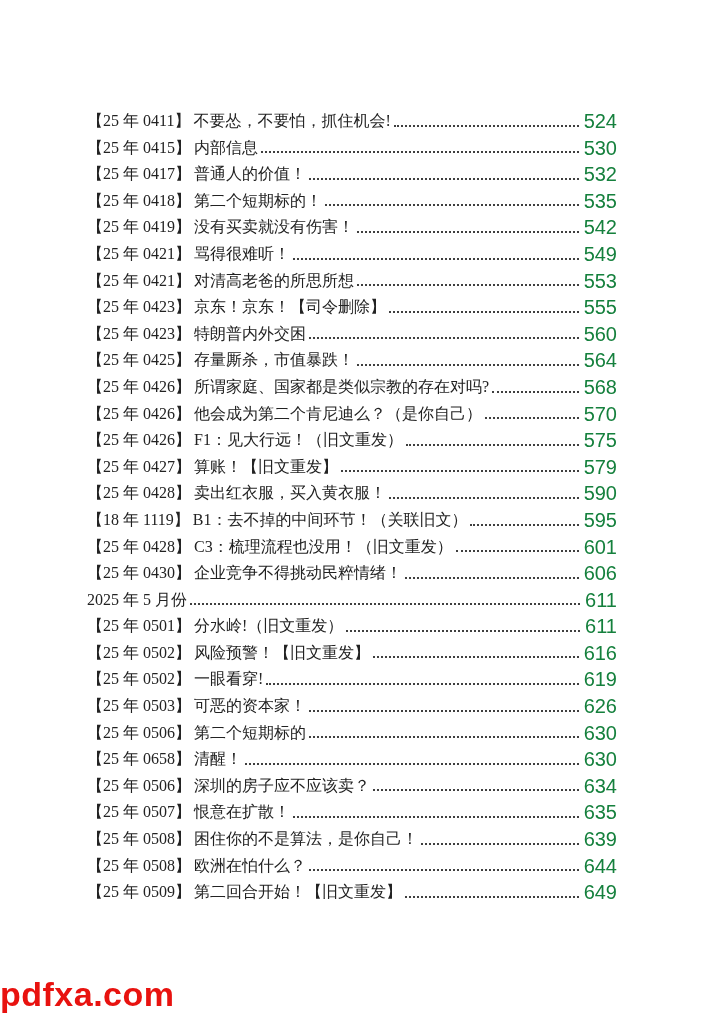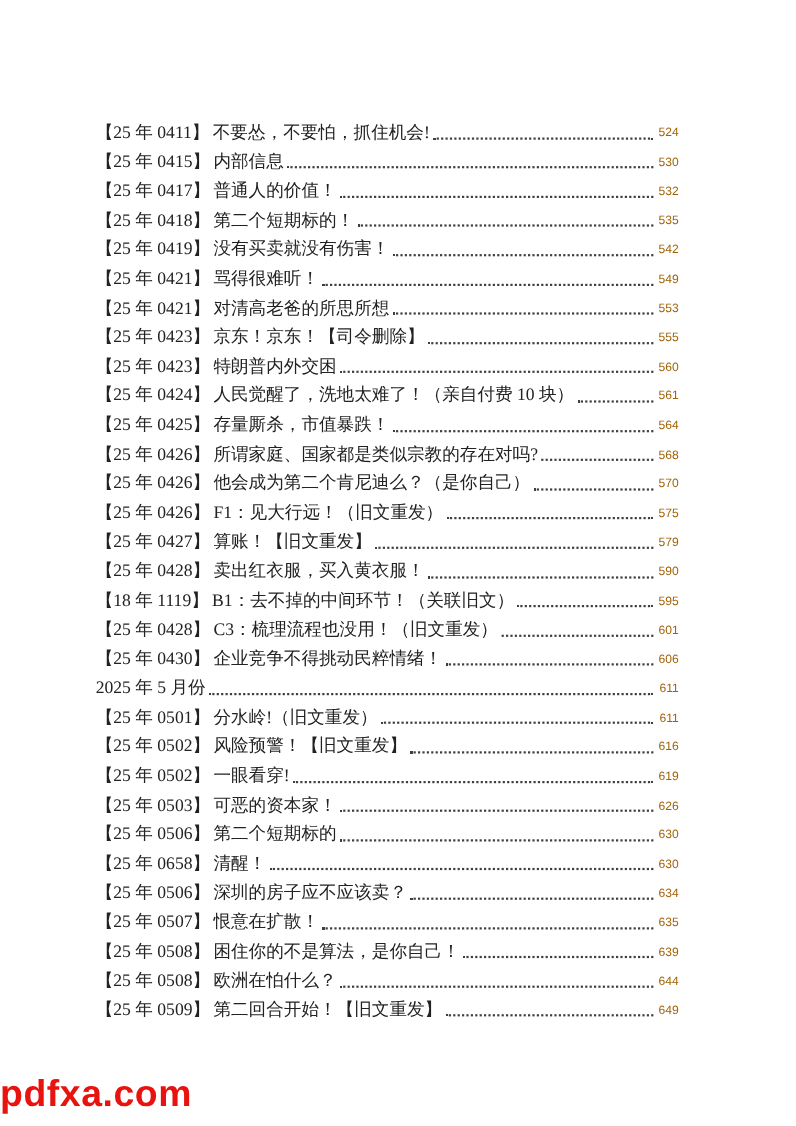--- a/index.html
+++ b/index.html
@@ -48,22 +48,22 @@
   .dots {
     flex: 1 1 auto;
     min-width: 6px;
     align-self: flex-end;
     border-bottom: 2px dotted #3f3f3f;
     margin: 0 5px 8px 3px;
   }
   .pagenum {
     flex: 0 0 auto;
     font-family: "Liberation Sans", "DejaVu Sans", sans-serif;
-    font-size: 11px;
-    color: #a16207;
+    font-size: 20px;
+    color: #15803d;
   }
   .watermark {
     position: absolute;
     left: 0;
     right: 0;
     top: 974px;
     text-align: left;
     font-family: "Liberation Sans", "DejaVu Sans", sans-serif;
     font-weight: bold;
     font-size: 34px;
@@ -134,26 +134,20 @@
     <span class="pagenum">555</span>
   </div>
 
   <div class="row entry">
     <span class="label">【25 年 0423】</span>
     <span class="title">特朗普内外交困</span>
     <span class="dots"></span>
     <span class="pagenum">560</span>
   </div>
 
-  <div class="row entry">
-    <span class="label">【25 年 0424】</span>
-    <span class="title">人民觉醒了，洗地太难了！（亲自付费 10 块）</span>
-    <span class="dots"></span>
-    <span class="pagenum">561</span>
-  </div>
 
   <div class="row entry">
     <span class="label">【25 年 0425】</span>
     <span class="title">存量厮杀，市值暴跌！</span>
     <span class="dots"></span>
     <span class="pagenum">564</span>
   </div>
 
   <div class="row entry">
     <span class="label">【25 年 0426】</span>

